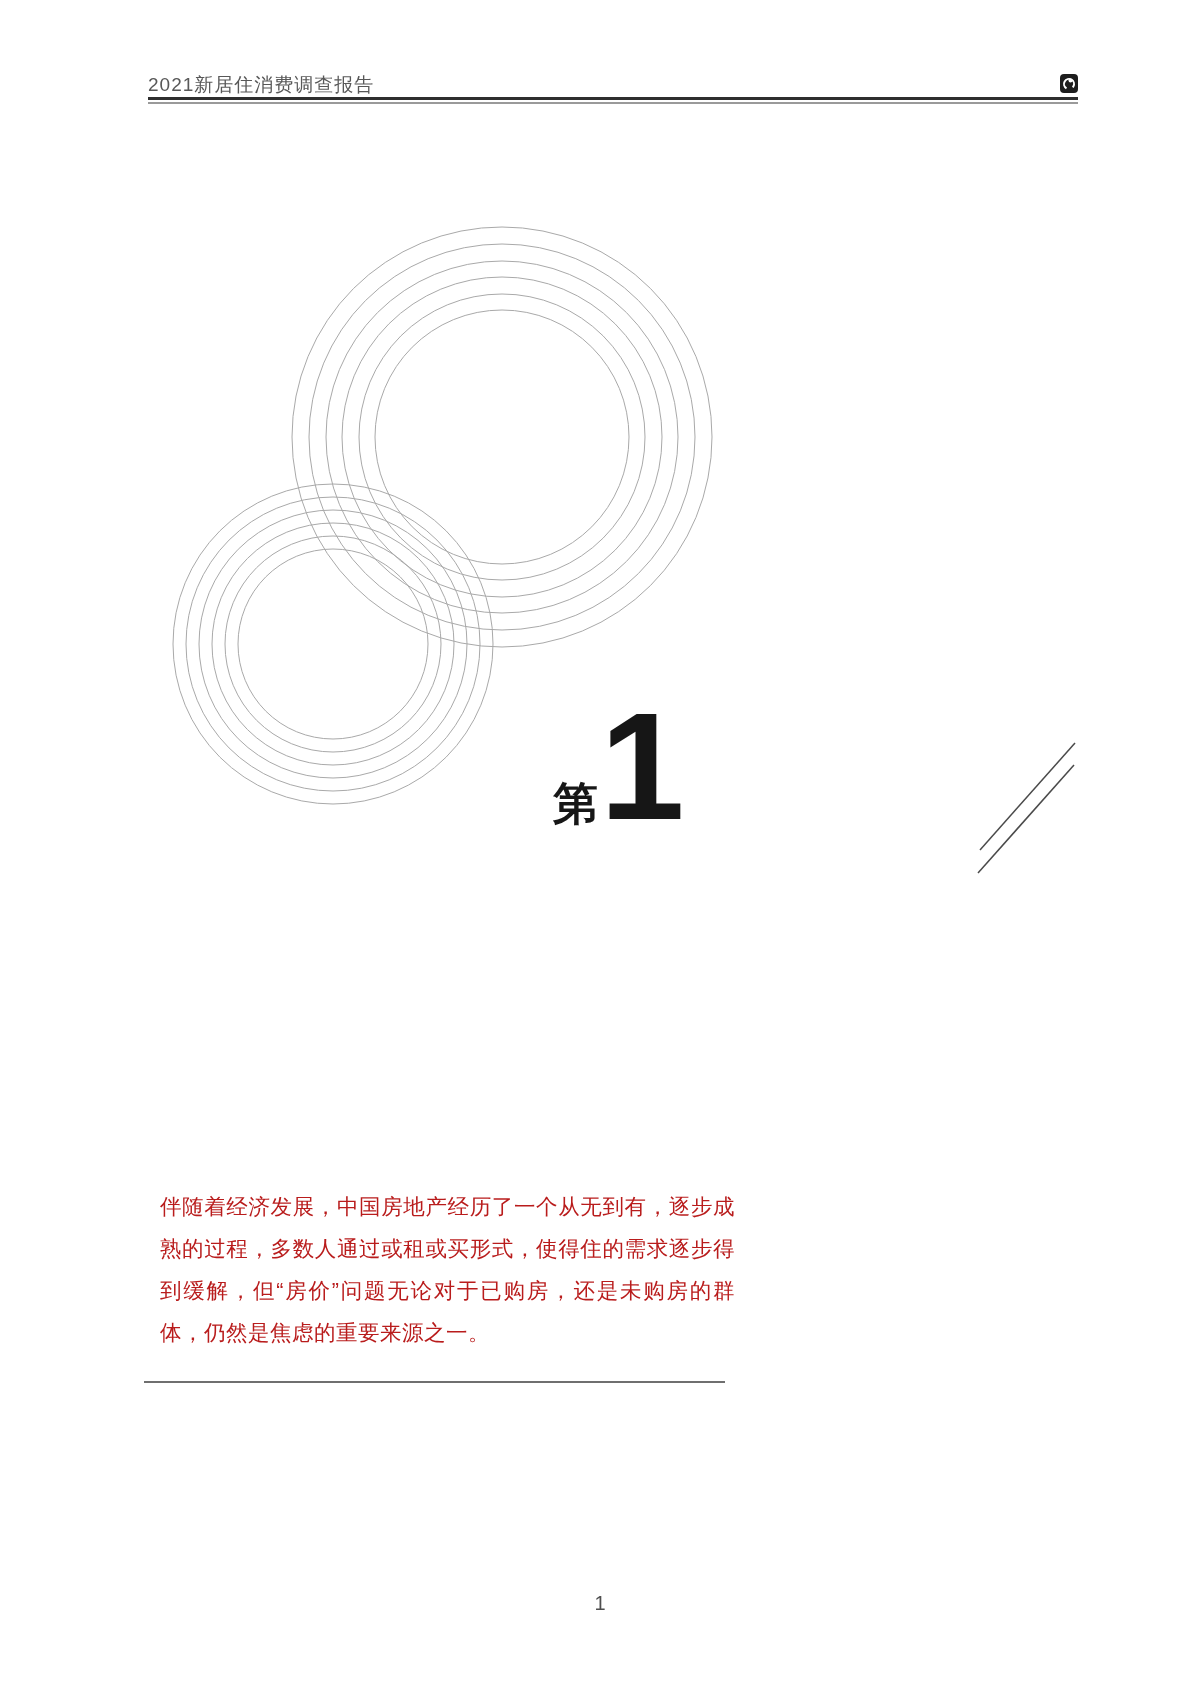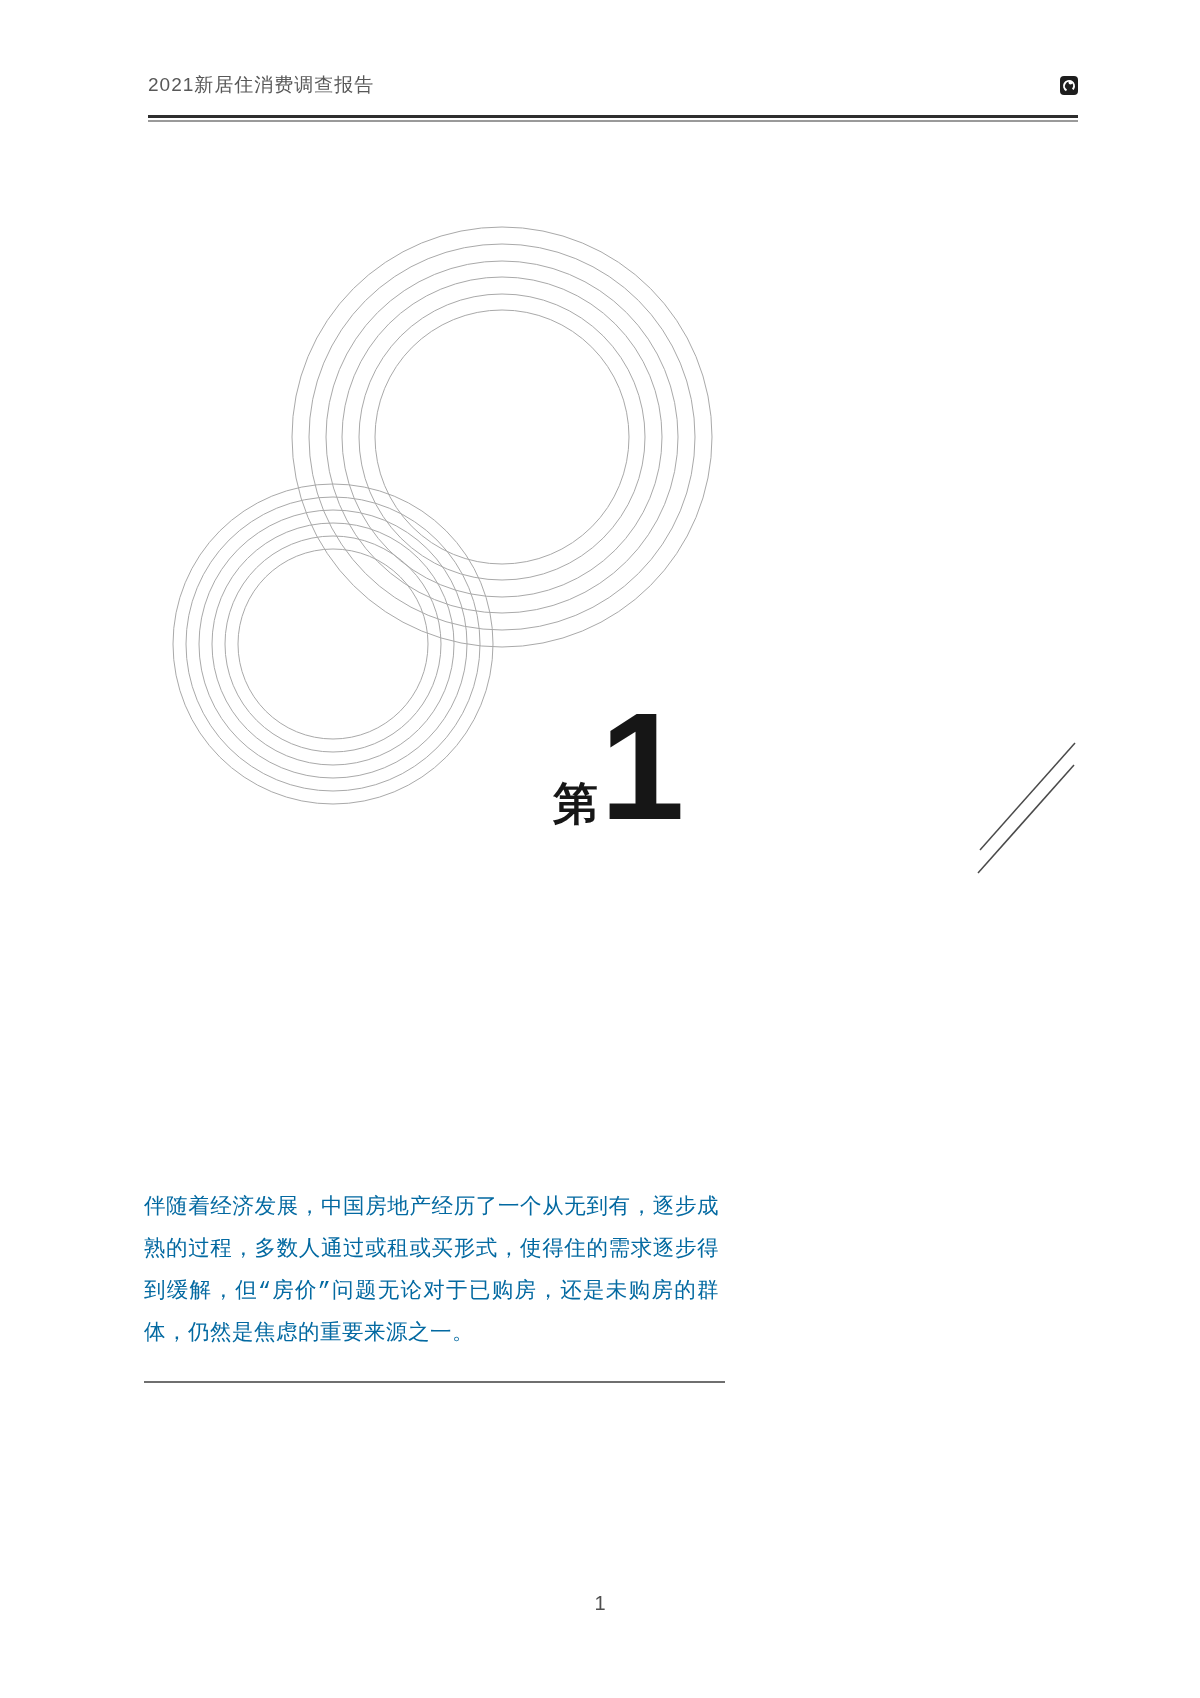--- a/index.html
+++ b/index.html
@@ -17,23 +17,23 @@
 
   
   .header {
     position: absolute;
     left: 148px;
     top: 74px;
     width: 930px;
   }
   .header-row {
     display: flex;
-    align-items: center;
+    align-items: flex-start;
     justify-content: space-between;
-    padding-bottom: 18px;
+    padding-bottom: 0;
   }
   .header-title {
     font-size: 19px;
     color: #585858;
     letter-spacing: 1px;
     line-height: 1.2;
   }
   .logo-badge {
     width: 18px;
     height: 19px;
@@ -90,30 +90,29 @@
     position: absolute;
     left: 968px;
     top: 733px;
     width: 120px;
     height: 150px;
   }
 
   
   .body-paragraph {
     position: absolute;
-    left: 144px;
+    left: 160px;
     top: 1186px;
     width: 575px;
     font-size: 21.5px;
     line-height: 42px;
-    color: #0369a1;
+    color: #b91c1c;
     text-align: justify;
     text-justify: inter-ideograph;
     letter-spacing: 0.5px;
-    font-family: Liberation Mono, monospace;
   }
 
   .divider-rule {
     position: absolute;
     left: 144px;
     top: 1381px;
     width: 581px;
     height: 2px;
     background: #6f6f6f;
   }

